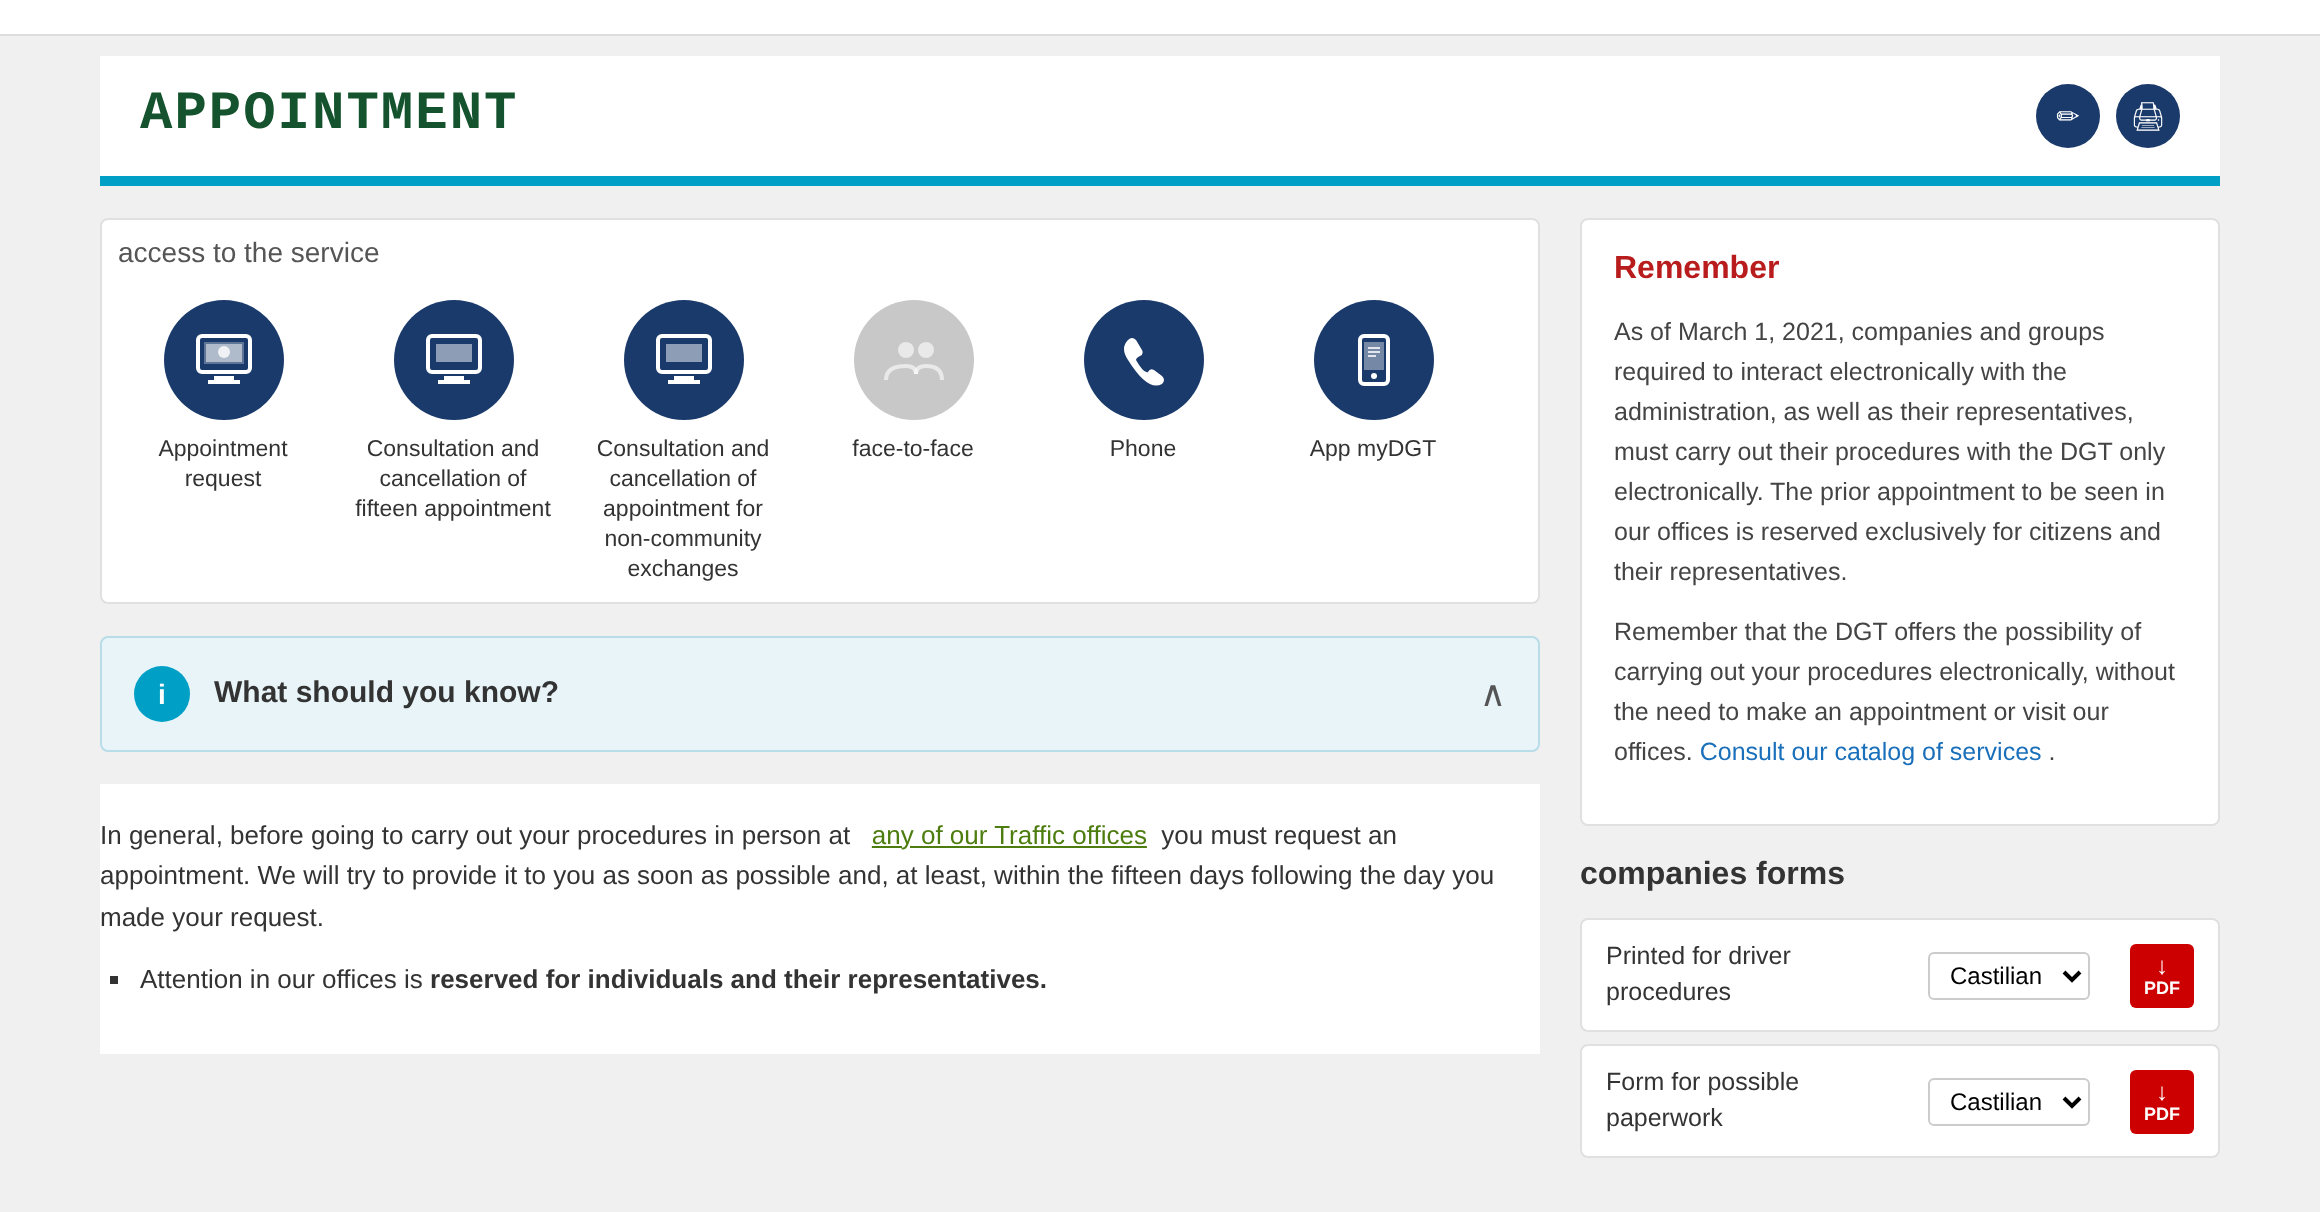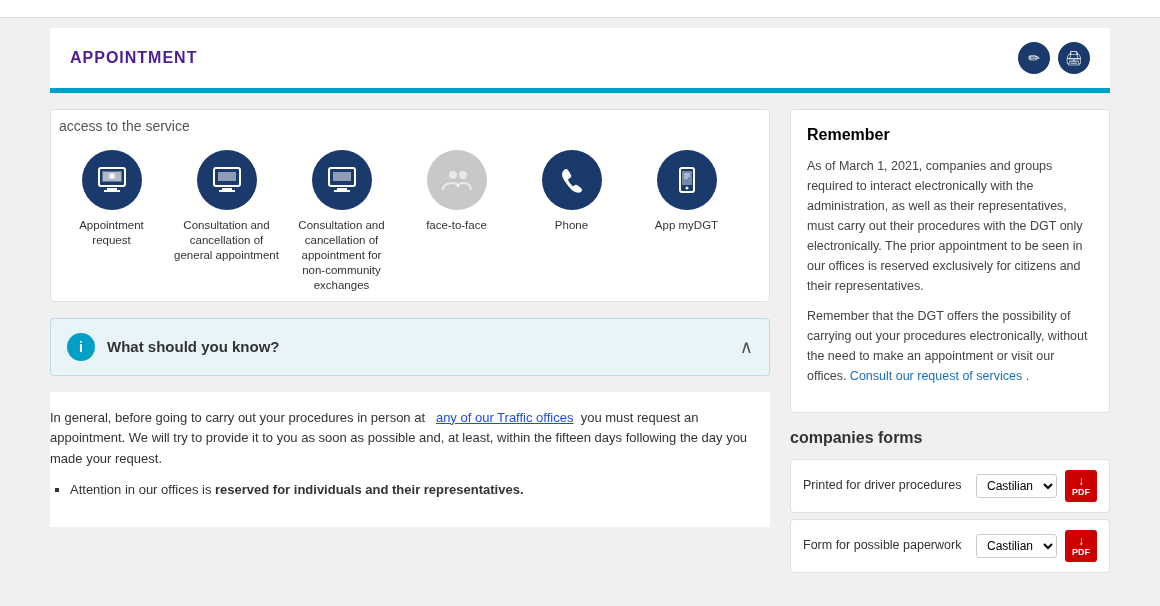--- a/index.html
+++ b/index.html
@@ -11,24 +11,25 @@
 
     .page-header {
       background: #fff;
       padding: 14px 20px;
       display: flex;
       align-items: center;
       justify-content: space-between;
       margin-bottom: 0;
     }
     .page-header h1 {
-      font-size: 16px;
+      font-size: 27px;
       font-weight: bold;
-      color: #4c1d95;
+      color: #14532d;
       letter-spacing: 1px;
+      font-family: Liberation Mono, monospace;
     }
     .header-icons { display: flex; gap: 8px; }
     .header-icon-btn {
       width: 32px; height: 32px;
       border-radius: 50%;
       background: #1a3a6b;
       border: none;
       cursor: pointer;
       display: flex; align-items: center; justify-content: center;
       color: #fff;
@@ -110,34 +111,34 @@
       font-weight: bold;
       font-size: 14px;
       flex-shrink: 0;
     }
     .accordion-title { font-size: 15px; font-weight: bold; color: #333; }
     .accordion-chevron { font-size: 18px; color: #555; }
 
     
     .main-text { background: #fff; padding: 16px 0; }
     .main-text p { font-size: 13px; line-height: 1.6; color: #333; margin-bottom: 10px; }
-    .main-text a { color: #1d4ed8; text-decoration: underline; }
+    .main-text a { color: #4d7c0f; text-decoration: underline; }
     .main-text ul { margin: 8px 0 8px 20px; }
     .main-text li { font-size: 13px; line-height: 1.6; margin-bottom: 10px; list-style: square; }
     .main-text strong { font-weight: bold; }
 
     
     .remember-box {
       background: #fff;
       border: 1px solid #e0e0e0;
       border-radius: 4px;
       padding: 16px;
       margin-bottom: 16px;
     }
-    .remember-title { font-size: 16px; font-weight: bold; color: #000000; margin-bottom: 12px; }
+    .remember-title { font-size: 16px; font-weight: bold; color: #b91c1c; margin-bottom: 12px; }
     .remember-text { font-size: 12.5px; line-height: 1.6; color: #444; margin-bottom: 10px; }
     .remember-text a { color: #1a6fba; }
     .phone-line { font-size: 12.5px; color: #444; margin-top: 8px; }
     .phone-num { font-size: 14px; font-weight: bold; color: #333; }
     .help-icon {
       display: inline-flex; align-items: center; justify-content: center;
       width: 16px; height: 16px;
       border-radius: 50%;
       background: #1a6fba;
       color: white;
@@ -150,21 +151,21 @@
     .download-title { font-size: 16px; font-weight: bold; color: #333; margin-bottom: 12px; }
     .download-item {
       background: #fff;
       border: 1px solid #e0e0e0;
       border-radius: 4px;
       padding: 10px 12px;
       margin-bottom: 6px;
       display: flex;
       align-items: center;
       justify-content: space-between;
-      gap: 8px;
+      gap: 20px;
     }
     .download-item-label { font-size: 12.5px; color: #333; flex: 1; line-height: 1.4; }
     .download-select {
       border: 1px solid #ccc;
       border-radius: 3px;
       padding: 3px 6px;
       font-size: 12px;
       background: #fff;
       cursor: pointer;
       min-width: 80px;
@@ -229,21 +230,21 @@
 
           <div class="access-item">
             <div class="icon-circle">
               <svg width="30" height="28" viewBox="0 0 30 28" fill="white">
                 <rect x="2" y="2" width="26" height="18" rx="2" fill="none" stroke="white" stroke-width="2"></rect>
                 <rect x="6" y="6" width="18" height="9" fill="white" opacity="0.5"></rect>
                 <rect x="10" y="22" width="10" height="2" fill="white"></rect>
                 <rect x="7" y="24" width="16" height="2" fill="white"></rect>
               </svg>
             </div>
-            <span class="icon-label">Consultation and cancellation of general appointment</span>
+            <span class="icon-label">Consultation and cancellation of fifteen appointment</span>
           </div>
 
           <div class="access-item">
             <div class="icon-circle">
               <svg width="30" height="28" viewBox="0 0 30 28" fill="white">
                 <rect x="2" y="2" width="26" height="18" rx="2" fill="none" stroke="white" stroke-width="2"></rect>
                 <rect x="6" y="6" width="18" height="9" fill="white" opacity="0.5"></rect>
                 <rect x="10" y="22" width="10" height="2" fill="white"></rect>
                 <rect x="7" y="24" width="16" height="2" fill="white"></rect>
               </svg>
@@ -312,21 +313,21 @@
       </div>
 
     </div>
 
     <div class="right-panel">
 
       <div class="remember-box">
         <div class="remember-title">Remember</div>
         <p class="remember-text">As of March 1, 2021, companies and groups required to interact electronically with the administration, as well as their representatives, must carry out their procedures with the DGT only electronically. The prior appointment to be seen in our offices is reserved exclusively for citizens and their representatives.</p>
         <p class="remember-text">
-          Remember that the DGT offers the possibility of carrying out your procedures electronically, without the need to make an appointment or visit our offices. <a>Consult our request of services</a> .
+          Remember that the DGT offers the possibility of carrying out your procedures electronically, without the need to make an appointment or visit our offices. <a>Consult our catalog of services</a> .
         </p>
       </div>
 
       <div>
         <div class="download-title">companies forms</div>
 
         <div class="download-item">
           <span class="download-item-label">Printed for driver procedures</span>
           <select class="download-select">
             <option>Castilian</option>

